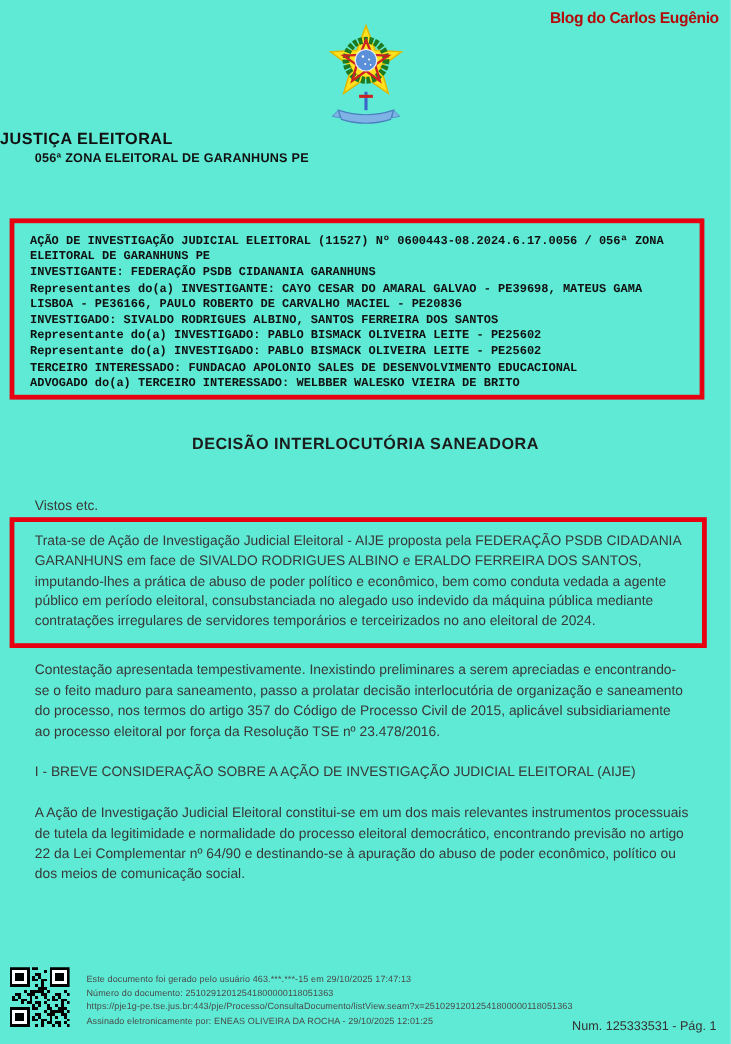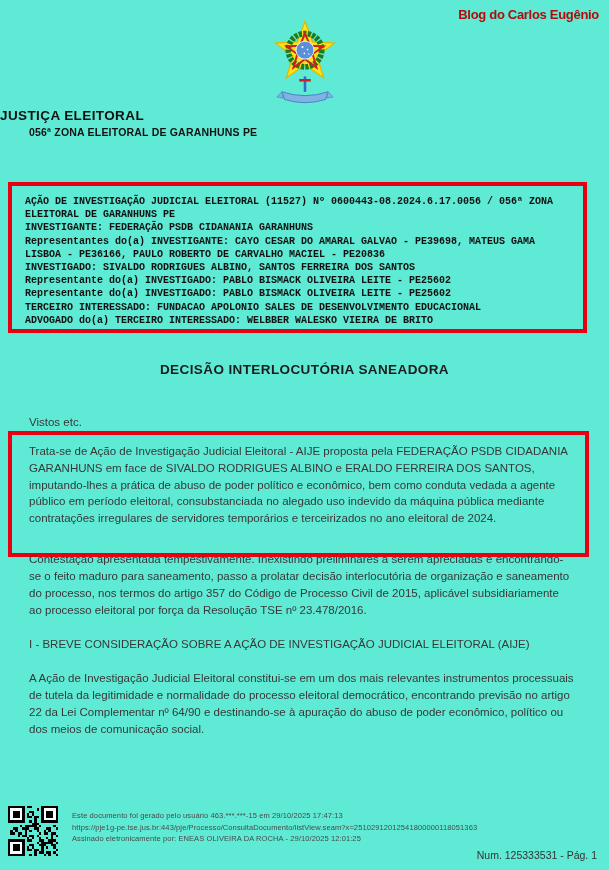--- a/index.html
+++ b/index.html
@@ -36,21 +36,21 @@
     position:absolute;top:362px;left:0;width:100%;text-align:center;
     font-size:13.5px;font-weight:bold;color:#1c1c1c;letter-spacing:0.4px;
   }
   .vistos{
     position:absolute;top:416px;left:29px;
     font-size:11.5px;
   }
   .highlight-box{
     position:absolute;top:431px;left:8px;width:543px;
     border:4px solid #e60012;
-    padding:8px 13px 26px 17px;
+    padding:8px 13px 9px 17px;
     font-size:11.5px;line-height:16.8px;
   }
   .body-text{
     position:absolute;top:551px;left:29px;width:545px;
     font-size:11.5px;line-height:17px;
   }
   .body-text p{margin:0 0 17px 0;}
   .qr{position:absolute;left:8px;top:806px;width:50px;height:50px;}
   .footer-lines{
     position:absolute;left:72px;top:810px;
@@ -240,19 +240,20 @@
         <rect x="15" y="1" width="5" height="5" fill="#fff"></rect>
         <rect x="16" y="2" width="3" height="3" fill="#000"></rect>
         <rect x="0" y="14" width="7" height="7" fill="#000"></rect>
         <rect x="1" y="15" width="5" height="5" fill="#fff"></rect>
         <rect x="2" y="16" width="3" height="3" fill="#000"></rect>
       </svg>
   </div>
 
   <div class="footer-lines">
     <div>Este documento foi gerado pelo usuário 463.***.***-15 em 29/10/2025 17:47:13</div>
+    <div>Número do documento: 25102912012541800000118051363</div>
     <div>https://pje1g-pe.tse.jus.br:443/pje/Processo/ConsultaDocumento/listView.seam?x=25102912012541800000118051363</div>
     <div>Assinado eletronicamente por: ENEAS OLIVEIRA DA ROCHA - 29/10/2025 12:01:25</div>
   </div>
 
   <div class="page-num">Num. 125333531 - Pág. 1</div>
 
 </div>
 
 </body></html>

